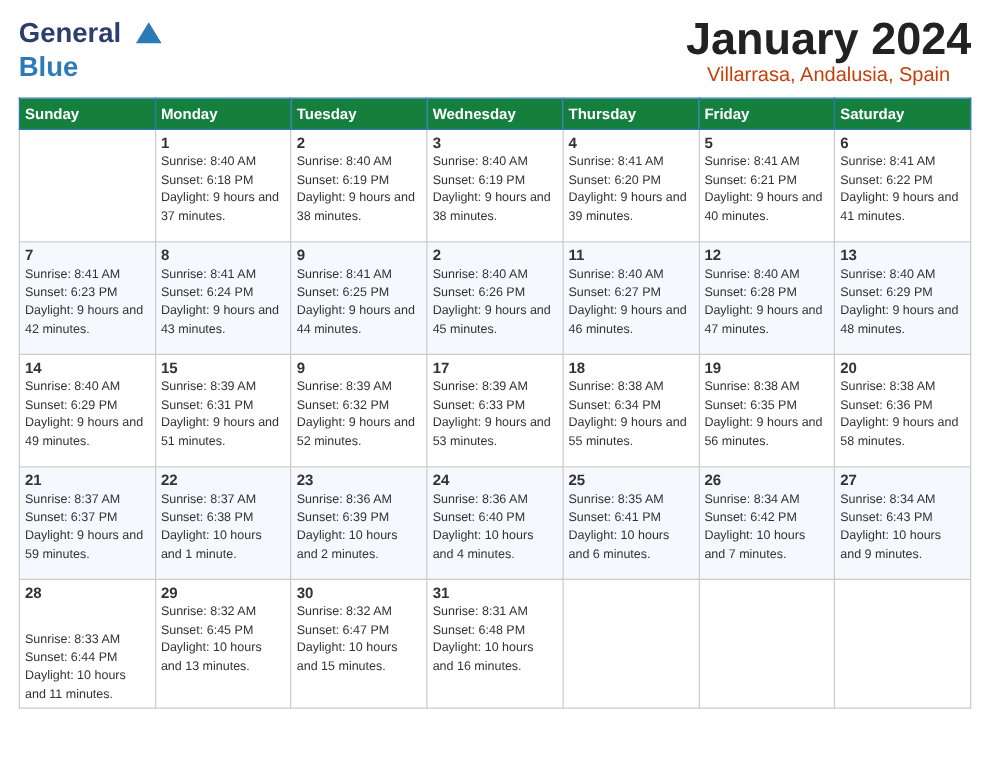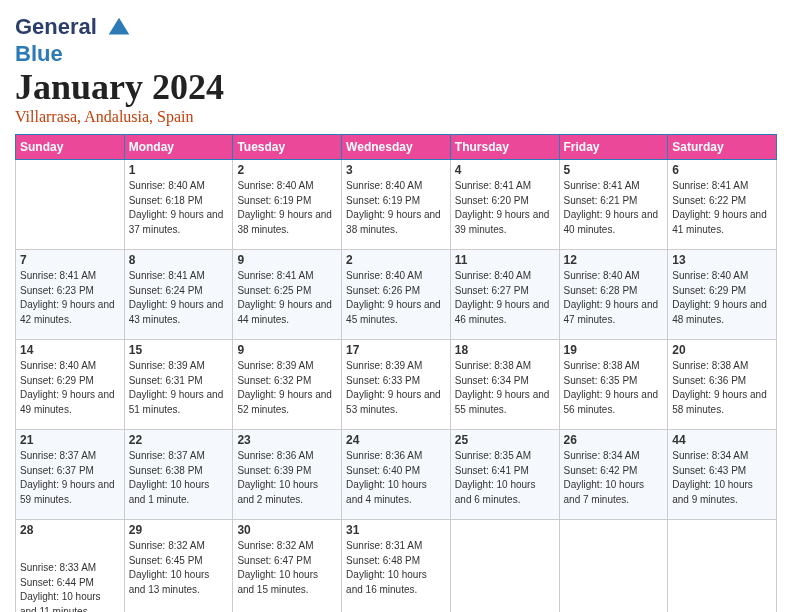--- a/index.html
+++ b/index.html
@@ -8,21 +8,20 @@
       background: #fff;
       width: 792px;
       min-height: 612px;
       padding: 10px 15px;
     }
     .header {
       display: flex;
       justify-content: space-between;
       align-items: flex-start;
       margin-bottom: 8px;
-      flex-direction: column;
     }
     .logo {
       display: flex;
       align-items: center;
       margin-top: 4px;
     }
     .logo-text {
       font-size: 22px;
       font-weight: bold;
       color: #2c3e6b;
@@ -30,39 +29,38 @@
     }
     .logo-blue {
       color: #2c7bb6;
     }
     .logo-icon {
       width: 28px;
       height: 28px;
       margin-left: 2px;
     }
     .title-block {
-      text-align: left;
-      font-family: Liberation Serif, serif;
+      text-align: center;
     }
     .month-title {
       font-size: 36px;
       font-weight: bold;
       color: #222;
     }
     .location {
       font-size: 16px;
       color: #c2410c;
     }
     table {
       width: 100%;
       border-collapse: collapse;
       table-layout: fixed;
     }
     thead tr th {
-      background-color: #ec4899;
+      background-color: #15803d;
       color: #fff;
       font-size: 12px;
       font-weight: bold;
       padding: 5px 4px;
       text-align: left;
       border: 1px solid #2c7bb6;
     }
     tbody tr td {
       vertical-align: top;
       border: 1px solid #ccc;
@@ -282,21 +280,21 @@
 Sunset: 6:41 PM
 Daylight: 10 hours and 6 minutes.</div>
         </td>
         <td>
           <span class="day-num">26</span>
           <div class="day-info" style="white-space: pre-line;">Sunrise: 8:34 AM
 Sunset: 6:42 PM
 Daylight: 10 hours and 7 minutes.</div>
         </td>
         <td>
-          <span class="day-num">44</span>
+          <span class="day-num">27</span>
           <div class="day-info" style="white-space: pre-line;">Sunrise: 8:34 AM
 Sunset: 6:43 PM
 Daylight: 10 hours and 9 minutes.</div>
         </td>
       </tr>
       <tr>
         <td>
           <span class="day-num">28</span>
           <div class="day-info" style="white-space: pre-line; margin-top: 24px;">Sunrise: 8:33 AM
 Sunset: 6:44 PM

